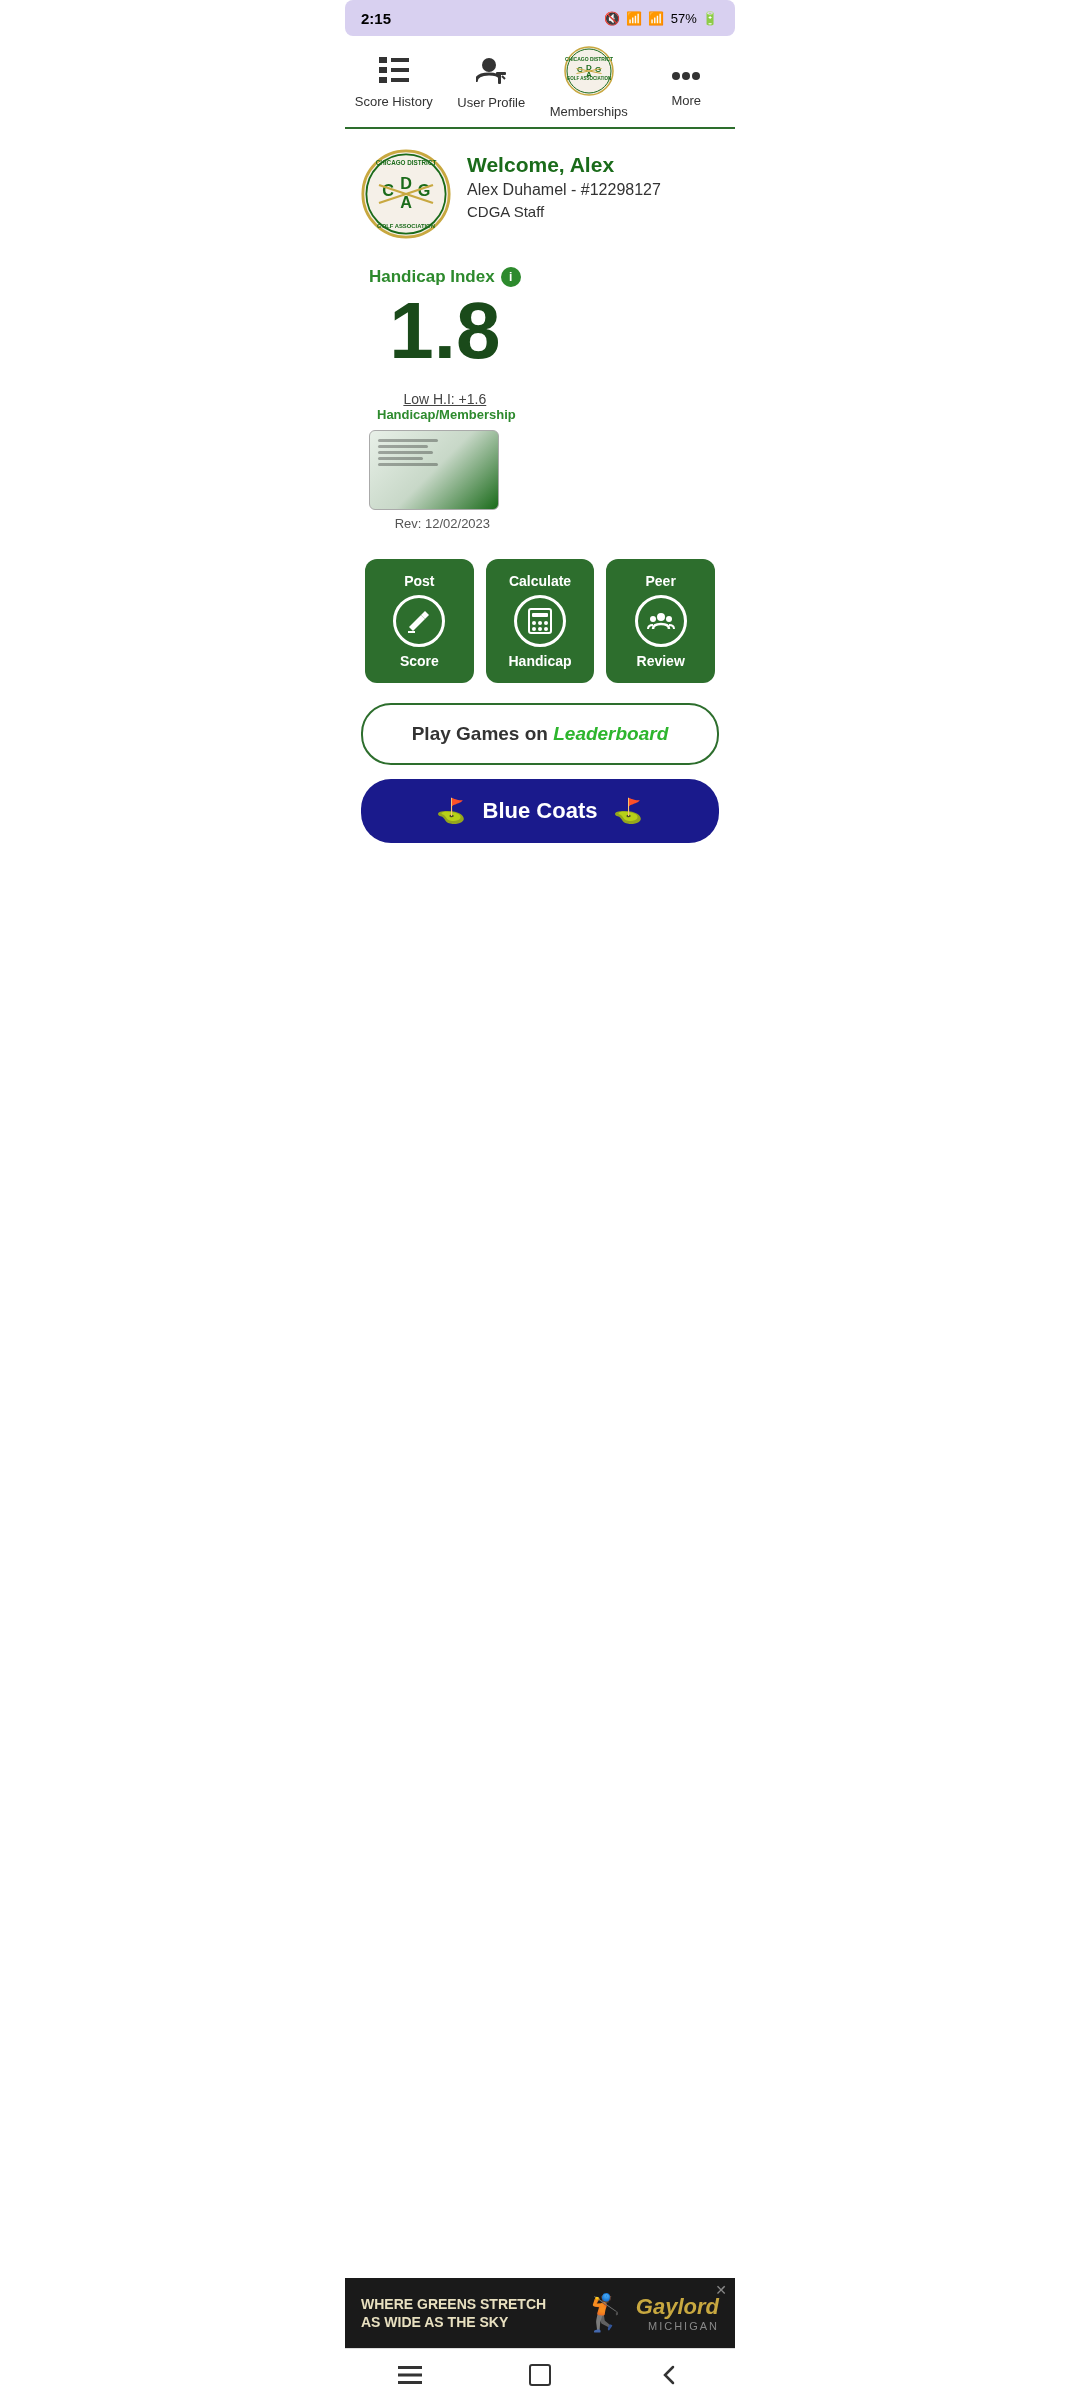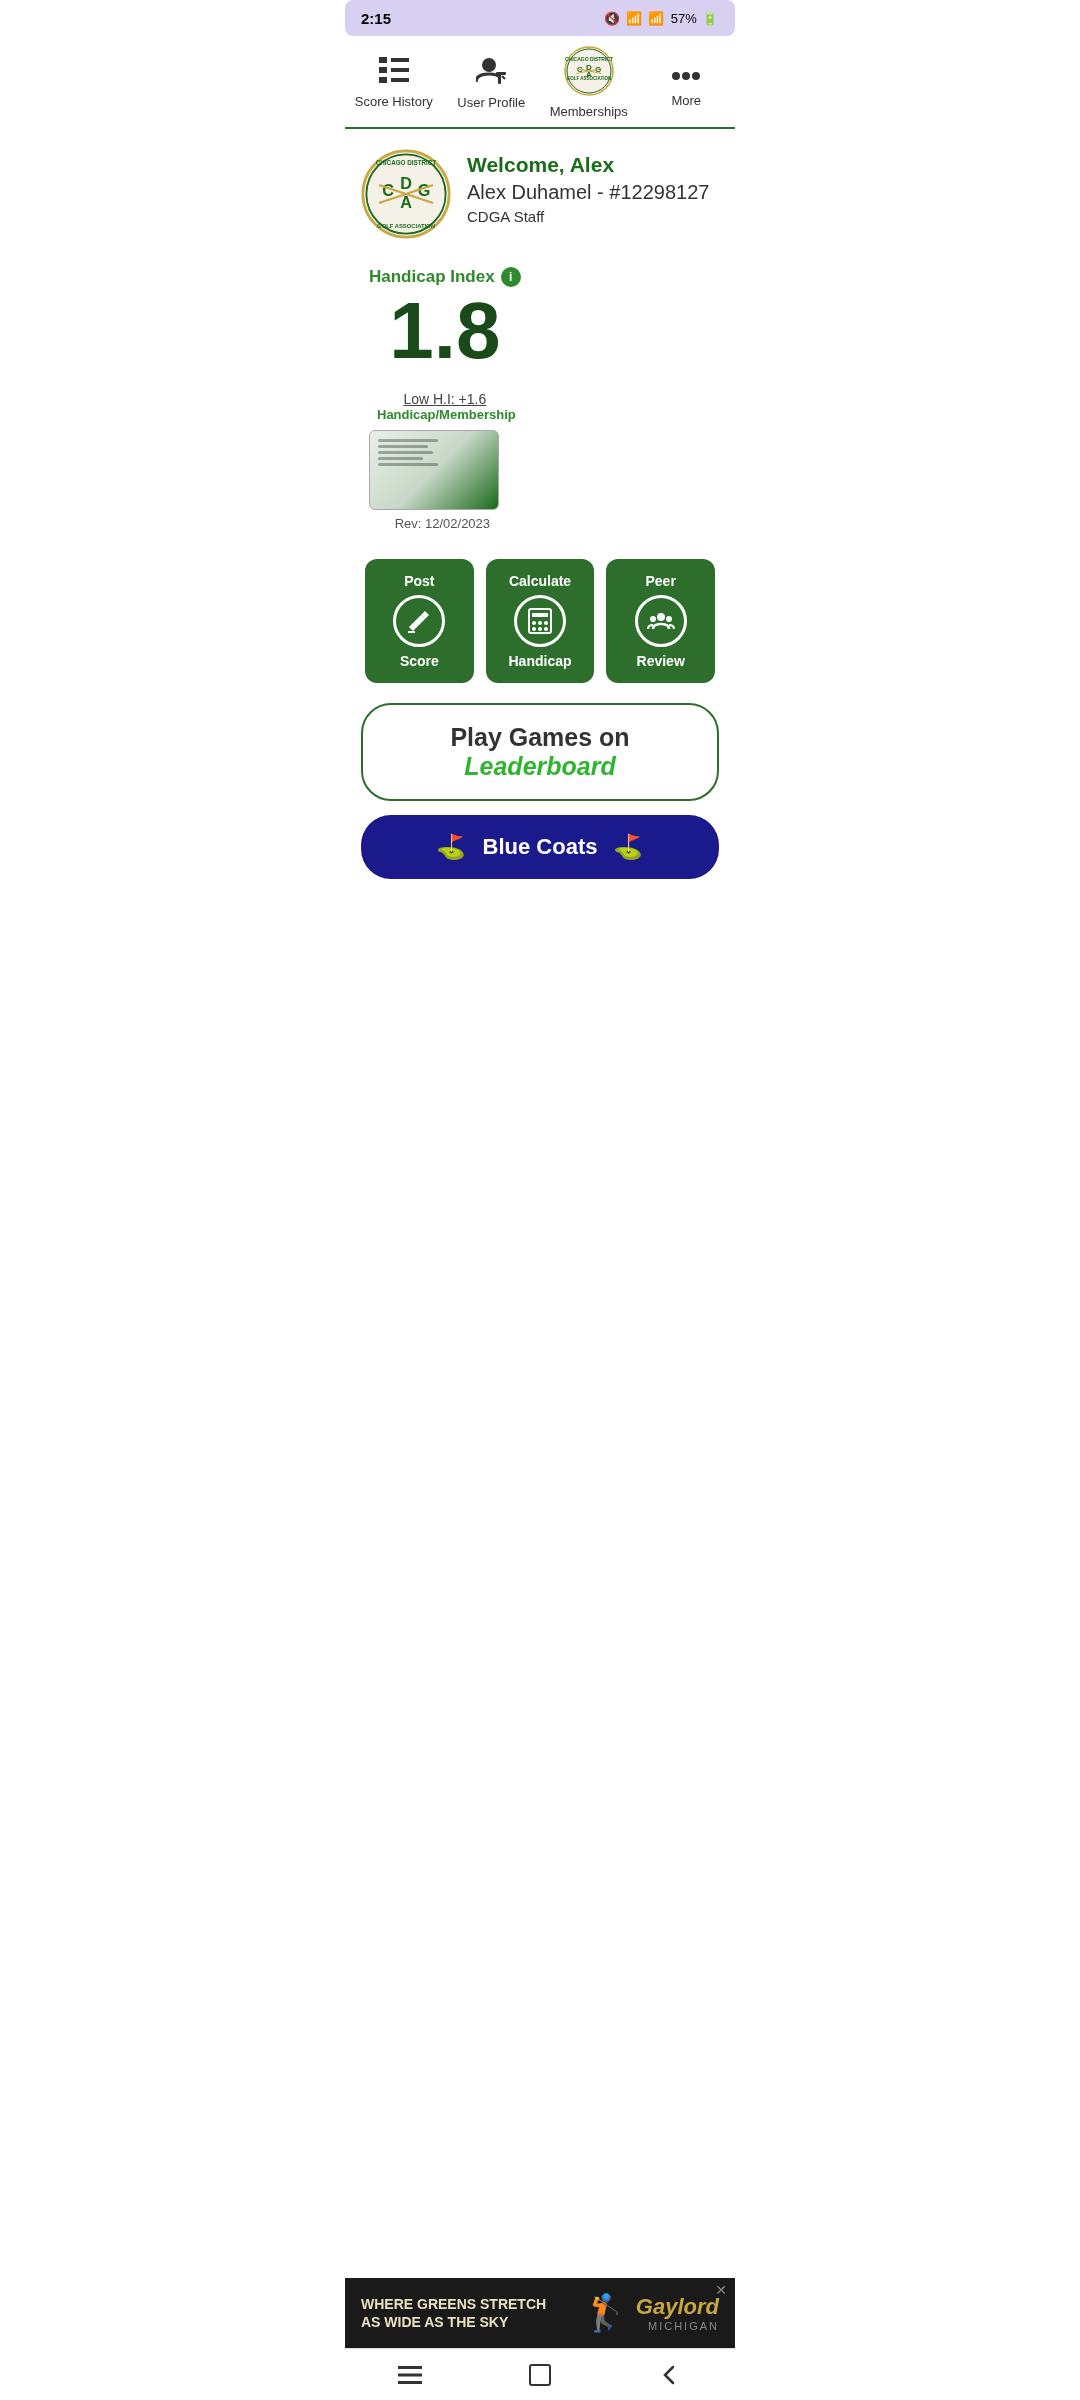--- a/index.html
+++ b/index.html
@@ -90,21 +90,21 @@
       flex-direction: column;
       gap: 4px;
       padding-top: 4px;
     }
     .welcome-greeting {
       font-size: 21px;
       font-weight: 800;
       color: #1a6b1a;
     }
     .welcome-name {
-      font-size: 20px;
+      font-size: 16px;
       color: #333;
     }
     .welcome-role {
       font-size: 15px;
       color: #333;
       font-weight: 500;
     }
 
     
     .handicap-section {
@@ -235,21 +235,21 @@
       font-weight: 600;
     }
 
     
     .play-games-btn {
       width: 100%;
       padding: 18px;
       border: 2px solid #2d6e2d;
       border-radius: 30px;
       background: white;
-      font-size: 25px;
+      font-size: 19px;
       font-weight: 700;
       color: #333;
       cursor: pointer;
       margin-bottom: 14px;
       text-align: center;
     }
     .play-games-btn .highlight {
       color: #2db52d;
       font-style: italic;
     }

